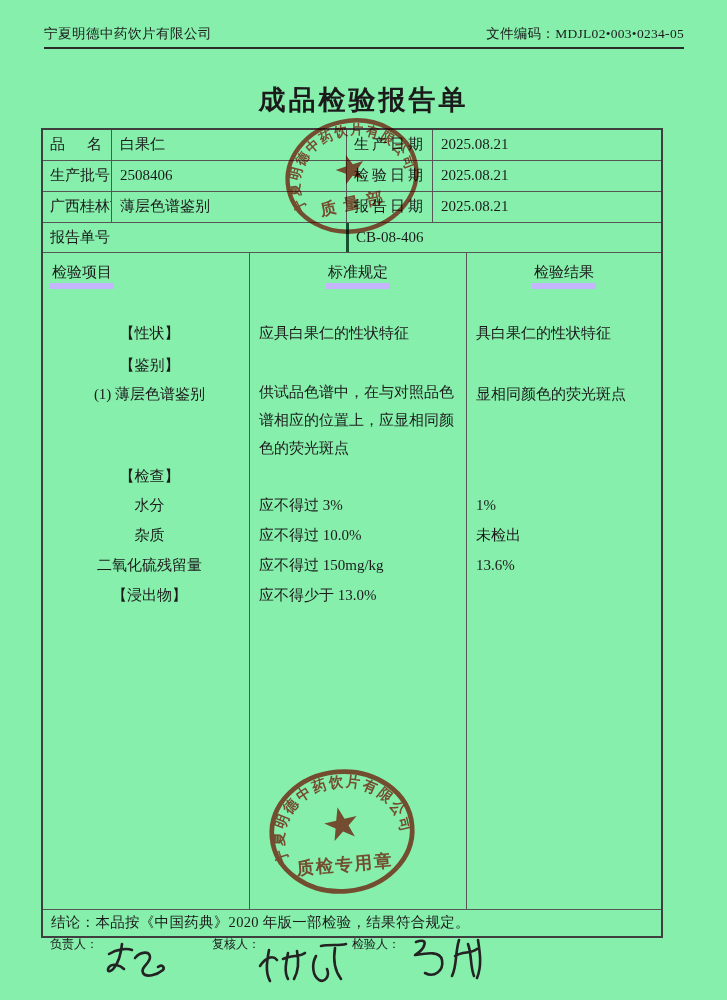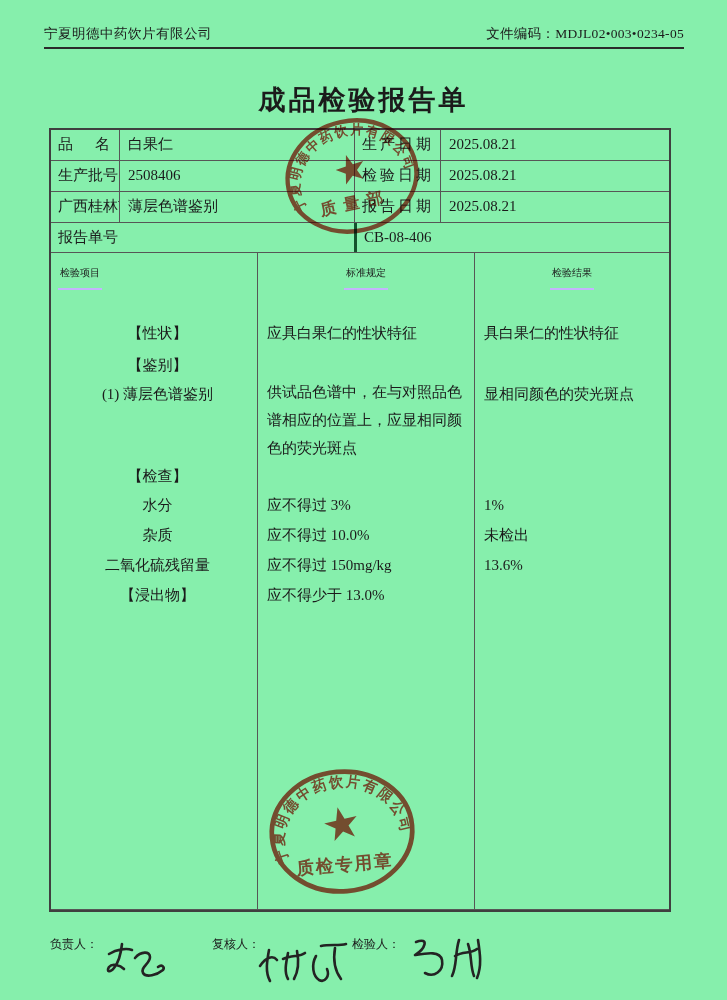--- a/index.html
+++ b/index.html
@@ -12,40 +12,40 @@
     display:flex; justify-content:space-between; align-items:flex-end;
     border-bottom:2px solid #2b2b2b; padding-bottom:4px; }
   .company-name { font-size:13.5px; letter-spacing:.5px; }
   .doc-code { font-size:13.5px; letter-spacing:.3px; }
 
   
   .report-title { position:absolute; left:0; top:82px; width:727px; text-align:center;
     font-size:27px; font-weight:700; letter-spacing:3px; }
 
   
-  .doc-table { position:absolute; left:49px; top:128px; width:622px;
+  .doc-table { position:absolute; left:41px; top:128px; width:622px;
     border:2px solid #3f3f3f; background:transparent; }
   .info-row { display:grid; grid-template-columns:68px 235px 86px 1fr;
     border-bottom:1px solid #565656; height:31px; line-height:29px; font-size:15px; }
   .info-row > div { padding:0 6px; overflow:hidden; white-space:nowrap; }
   .info-row > div + div { border-left:1px solid #565656; }
   .jlbl { text-align:justify; text-align-last:justify; padding:0 9px 0 7px !important; }
   .val { padding-left:8px !important; }
   .report-row { display:grid; grid-template-columns:303px 1fr;
     border-bottom:1px solid #565656; height:30px; line-height:28px; font-size:15px; }
   .report-row > div { padding:0 7px; }
   .report-row > div + div { border-left:3px solid #14532d; }
 
   
   .main { display:grid; grid-template-columns:206px 217px 1fr; height:657px;
     border-bottom:1px solid #565656; font-size:15px; }
   .col { overflow:hidden; }
   .col + .col { border-left:1px solid #565656; }
   .hd { height:65px; padding-top:10px; }
-  .hd span { display:inline-block; border-bottom:2px solid #c4b5fd; padding:0 2px 8px 2px; font-size:10px; }
+  .hd span { display:inline-block; border-bottom:6px solid #c4b5fd; padding:0 2px 1px 2px; font-size:15px; }
   .hd.left { padding-left:7px; }
   .hd.center { text-align:center; }
   .rcell { line-height:30px; }
   .c-item .rcell { padding-left:7px;text-align:center; }
   .c-spec .rcell { padding:0 10px 0 9px; }
   .c-res  .rcell { padding-left:9px; }
   .h-a { height:32px; } .h-b { height:28px; }
   .h-c { height:83px; line-height:28px !important; padding-top:2px; }
   .h-d { height:29px; } .h-e { height:30px; }
 
@@ -139,20 +139,21 @@
         <div class="rcell h-a">具白果仁的性状特征</div>
         <div class="rcell h-b"></div>
         <div class="rcell h-c">显相同颜色的荧光斑点</div>
         <div class="rcell h-d"></div>
         <div class="rcell h-e">1%</div>
         <div class="rcell h-e">未检出</div>
         <div class="rcell h-e">13.6%</div>
       </div>
     </div>
 
+    <div class="conclusion">结论：本品按《中国药典》2020 年版一部检验，结果符合规定。</div>
   </div>
 
   <div class="seal seal-top">
     <svg viewBox="0 0 160 140">
       <defs>
           <path id="arc1" d="M 24,100 A 62 54 0 1 1 136,100" fill="none"></path>
         </defs>
       <ellipse class="ring" cx="80" cy="70" rx="74" ry="63"></ellipse>
       <text class="arc-text"><textPath href="#arc1" startOffset="4" textLength="204" lengthAdjust="spacingAndGlyphs">宁夏明德中药饮片有限公司</textPath></text>
       <polygon class="star" transform="rotate(-6 80 62)" points="80,45 84.2,57.5 96.5,57.7 86.7,65.2 90.3,77 80,69.8 69.7,77 73.3,65.2 63.5,57.7 75.8,57.5"></polygon>

